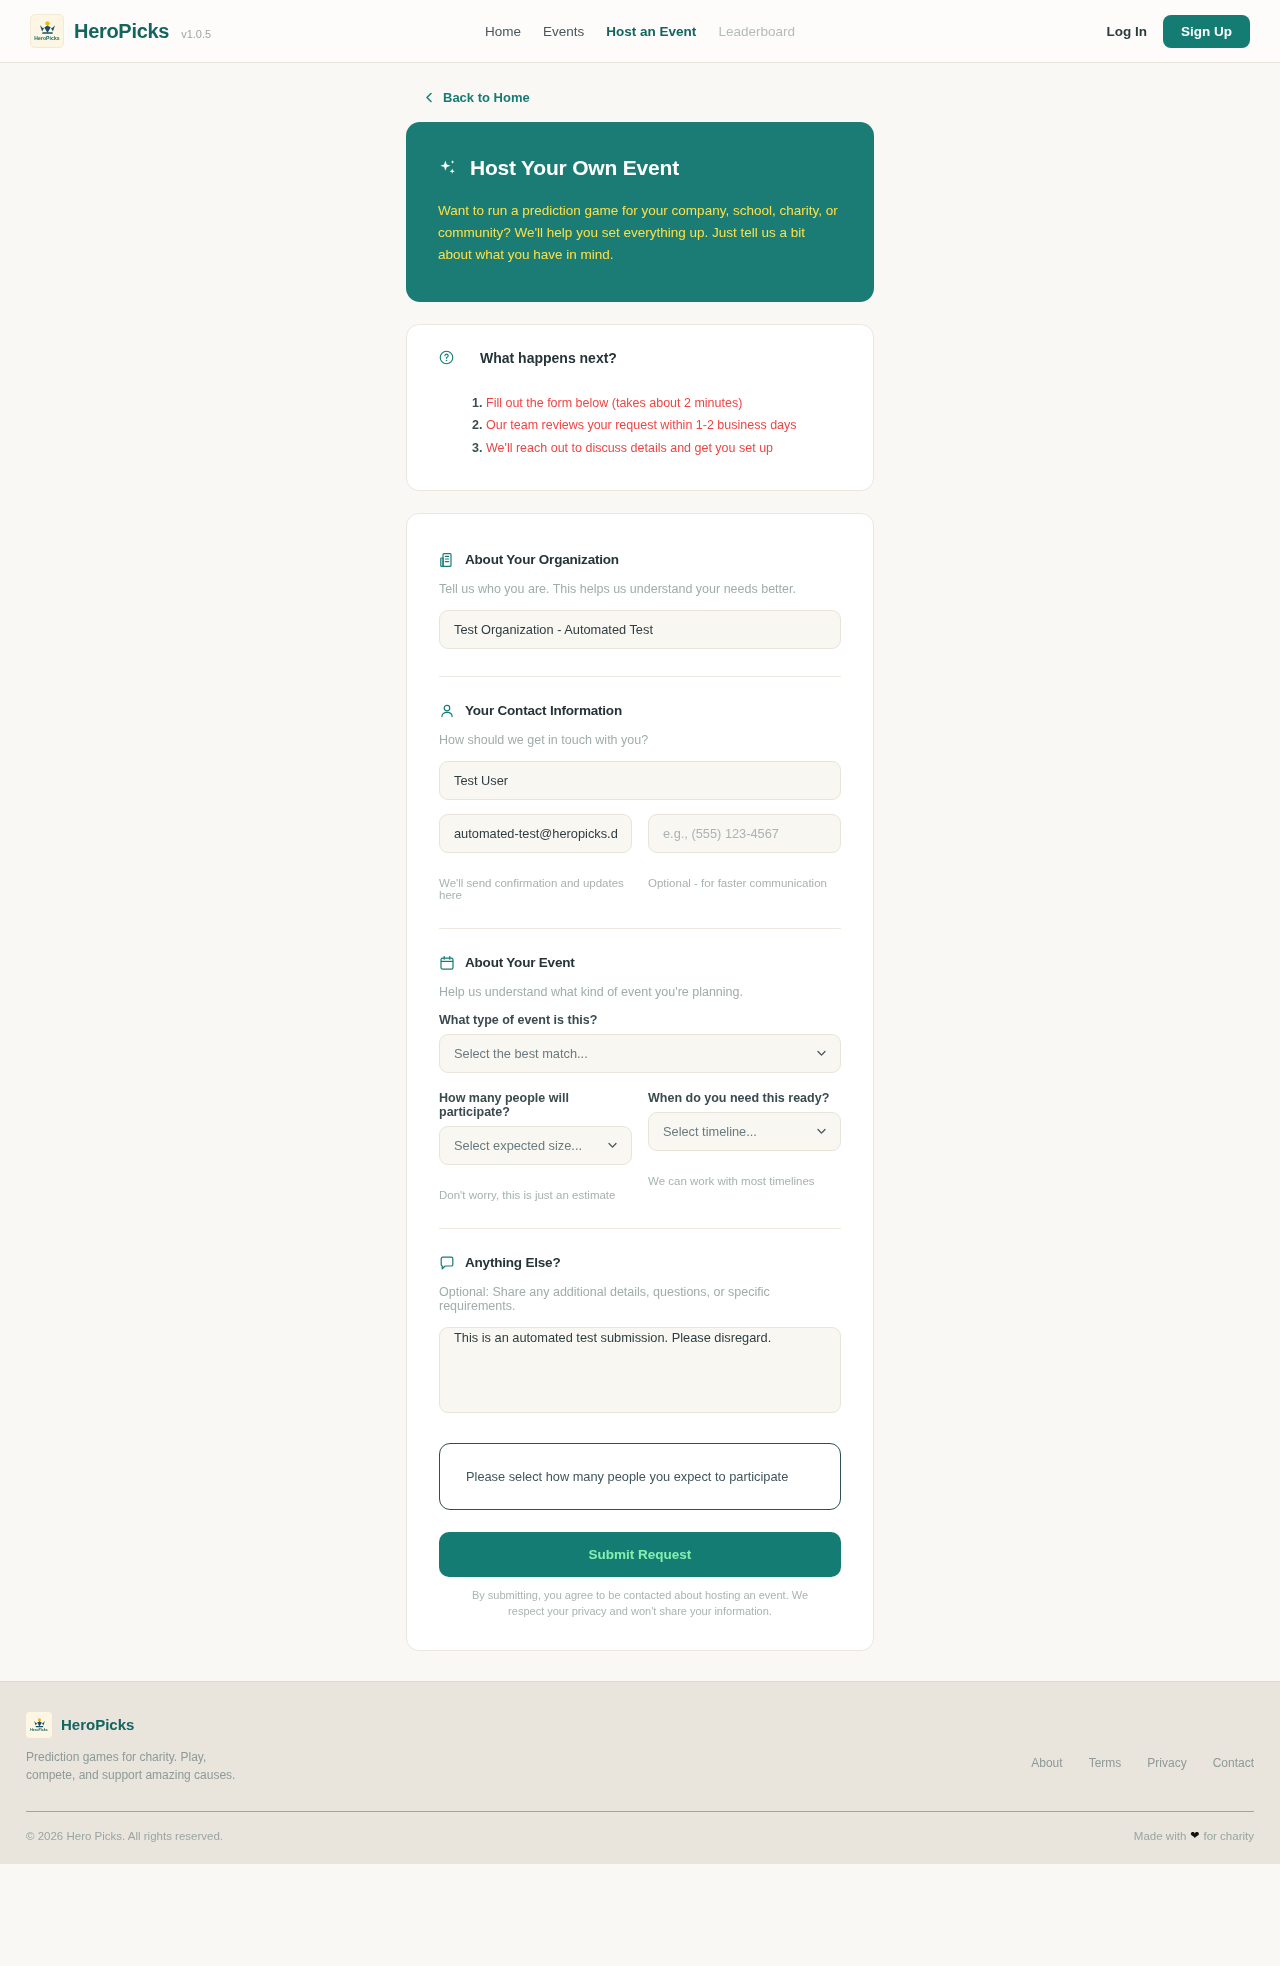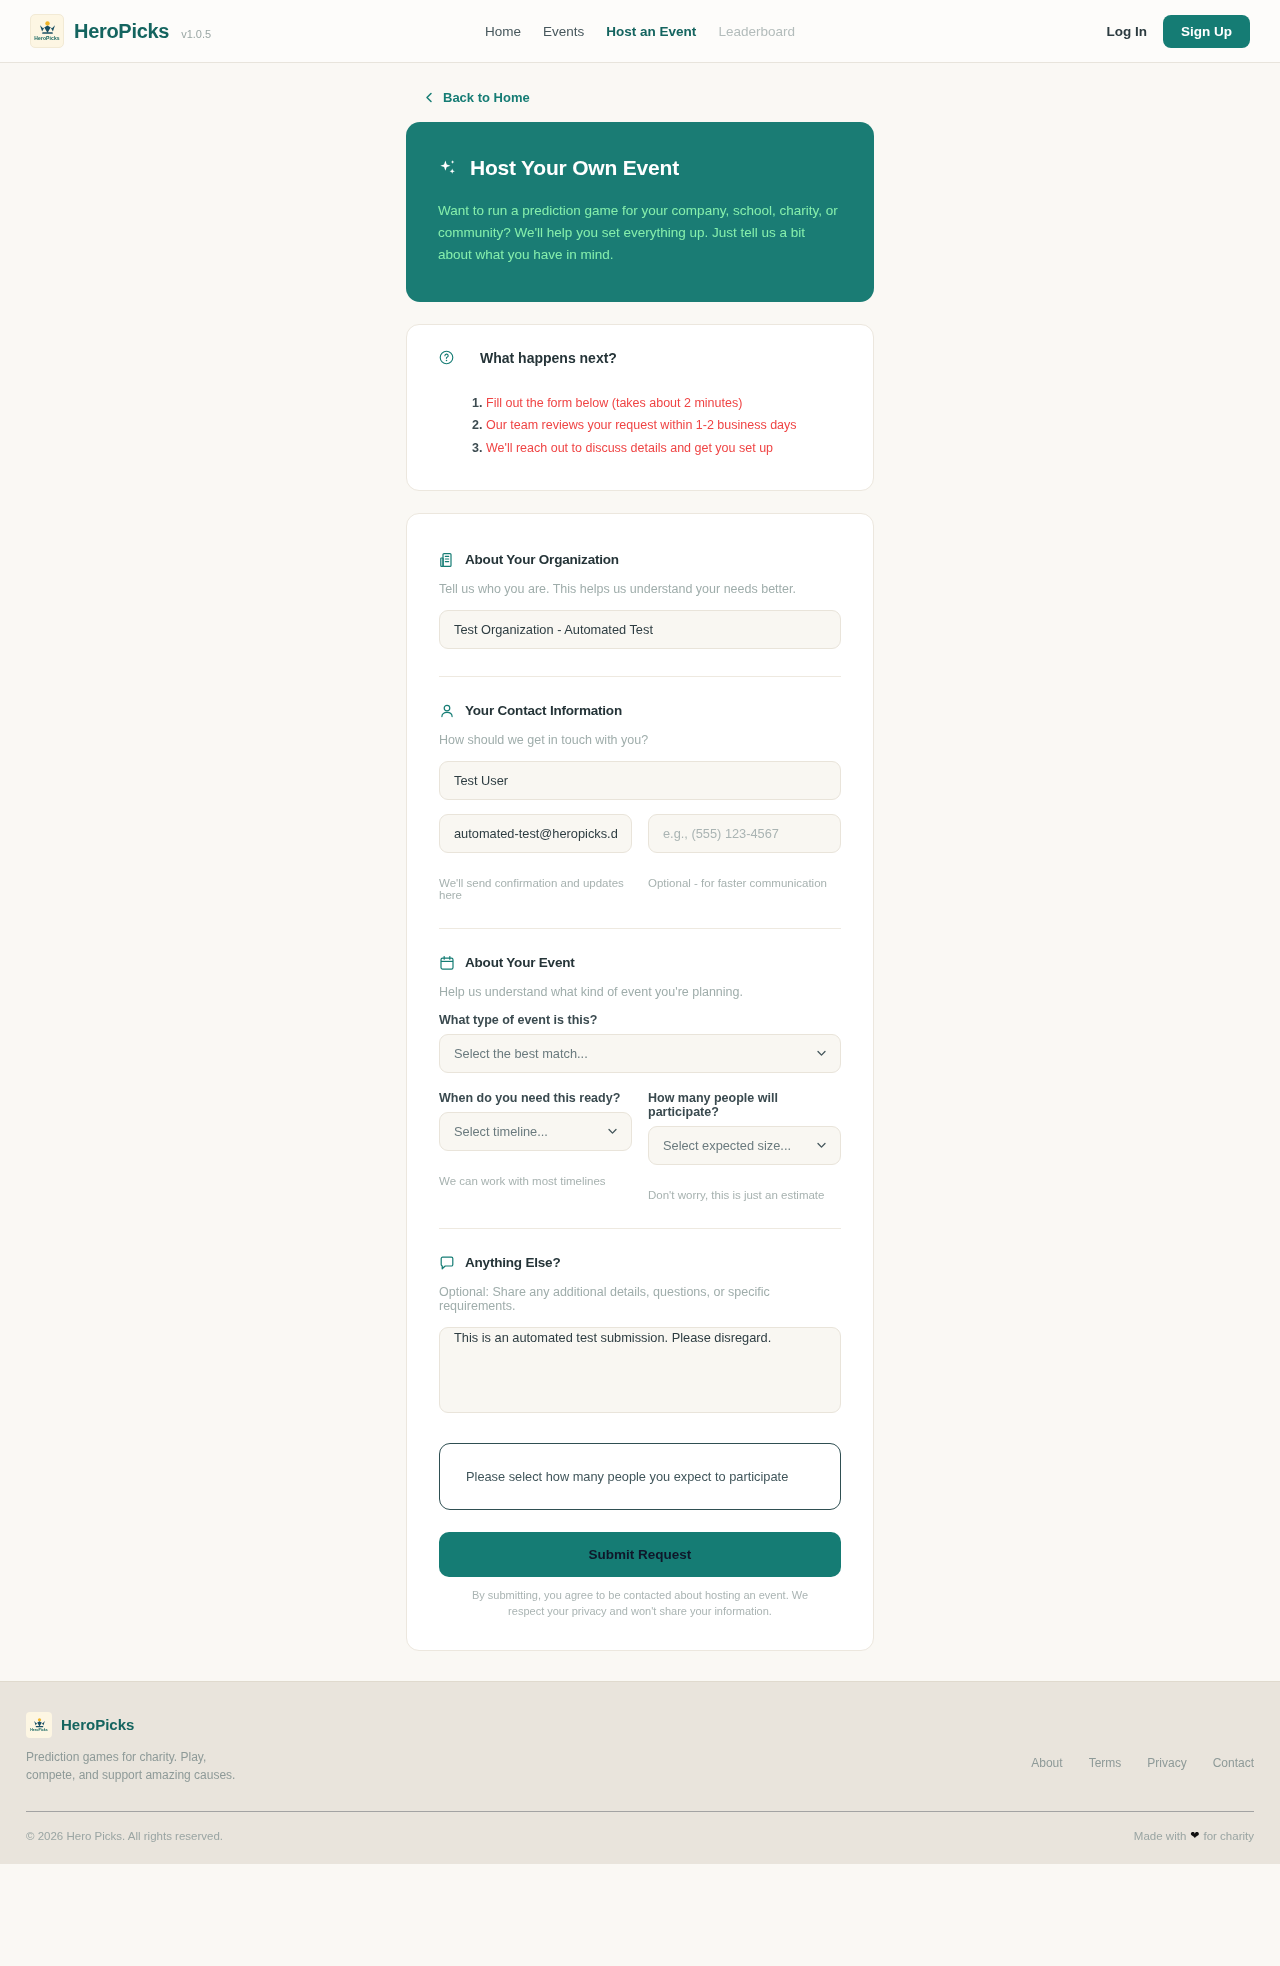--- a/index.html
+++ b/index.html
@@ -89,21 +89,21 @@
   .hero {
     background: #1a7c74;
     border-radius: 14px;
     padding: 34px 32px 36px;
     color: #fff;
   }
   .hero-head { display: flex; align-items: center; gap: 12px; margin-bottom: 20px; }
   .hero-title { font-size: 21px; font-weight: bold; letter-spacing: -.2px; }
   .hero-sub {
     font-size: 13.5px; line-height: 1.62;
-    color: #86efac;
+    color: #fde047;
     max-width: 508px;
   }
 
   
   .card {
     background: #fff;
     border: 1px solid #ece7de;
     border-radius: 13px;
     margin-top: 22px;
   }
@@ -164,21 +164,21 @@
     margin-top: 26px;
     min-height: 66px;
     display: flex; align-items: center;
     background: #fff;
   }
   .error-text { font-size: 12.8px; color: #40555a; }
 
   .submit-btn {
     width: 100%;
     background: #157c74;
-    color: #0f172a;
+    color: #86efac;
     font-size: 13.5px; font-weight: bold;
     border: none; border-radius: 10px;
     padding: 15px 0;
     margin-top: 22px;
     cursor: pointer; font-family: inherit;
   }
   .legal {
     font-size: 11px; color: #aab4b3;
     text-align: center; margin-top: 10px; line-height: 1.5;
     padding: 0 18px;
@@ -344,40 +344,40 @@
 
         <label class="field-label">What type of event is this?</label>
         <div class="select-wrap">
           <div class="select placeholder">Select the best match...</div>
           <svg class="chev-down" width="13" height="13" viewBox="0 0 13 13">
             <path d="M3 5 L6.5 8.6 L10 5" stroke="#44565b" stroke-width="1.3" fill="none" stroke-linecap="round" stroke-linejoin="round"></path>
           </svg>
         </div>
 
         <div class="row2" style="margin-top:18px;">
+          <div>
+            <label class="field-label">How many people will participate?</label>
+            <div class="select-wrap">
+              <div class="select placeholder">Select expected size...</div>
+              <svg class="chev-down" width="13" height="13" viewBox="0 0 13 13">
+                <path d="M3 5 L6.5 8.6 L10 5" stroke="#44565b" stroke-width="1.3" fill="none" stroke-linecap="round" stroke-linejoin="round"></path>
+              </svg>
+            </div>
+            <div class="help">Don't worry, this is just an estimate</div>
+          </div>
           <div>
             <label class="field-label">When do you need this ready?</label>
             <div class="select-wrap">
               <div class="select placeholder">Select timeline...</div>
               <svg class="chev-down" width="13" height="13" viewBox="0 0 13 13">
                 <path d="M3 5 L6.5 8.6 L10 5" stroke="#44565b" stroke-width="1.3" fill="none" stroke-linecap="round" stroke-linejoin="round"></path>
               </svg>
             </div>
             <div class="help">We can work with most timelines</div>
           </div>
-          <div>
-            <label class="field-label">How many people will participate?</label>
-            <div class="select-wrap">
-              <div class="select placeholder">Select expected size...</div>
-              <svg class="chev-down" width="13" height="13" viewBox="0 0 13 13">
-                <path d="M3 5 L6.5 8.6 L10 5" stroke="#44565b" stroke-width="1.3" fill="none" stroke-linecap="round" stroke-linejoin="round"></path>
-              </svg>
-            </div>
-            <div class="help">Don't worry, this is just an estimate</div>
-          </div>
         </div>
       </div>
 
       <div class="divider"></div>
 
       
       <div class="section">
         <div class="sec-head">
           <svg width="16" height="16" viewBox="0 0 16 16">
             <path d="M2.2 3.6 a1.4 1.4 0 0 1 1.4-1.4 h8.8 a1.4 1.4 0 0 1 1.4 1.4 v6 a1.4 1.4 0 0 1-1.4 1.4 H6.2 L3.2 13.8 V11 H3.6 a1.4 1.4 0 0 1-1.4-1.4 Z" stroke="#157c74" stroke-width="1.2" fill="none" stroke-linejoin="round"></path>

